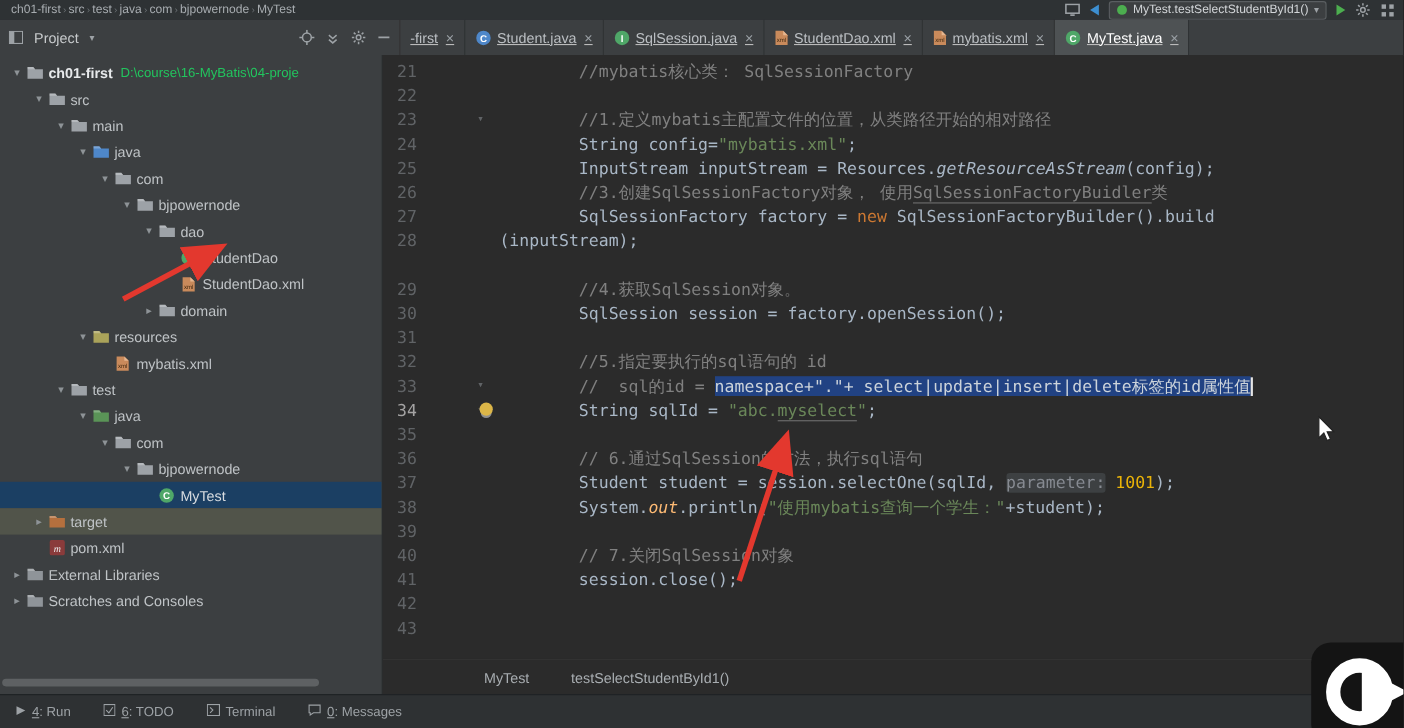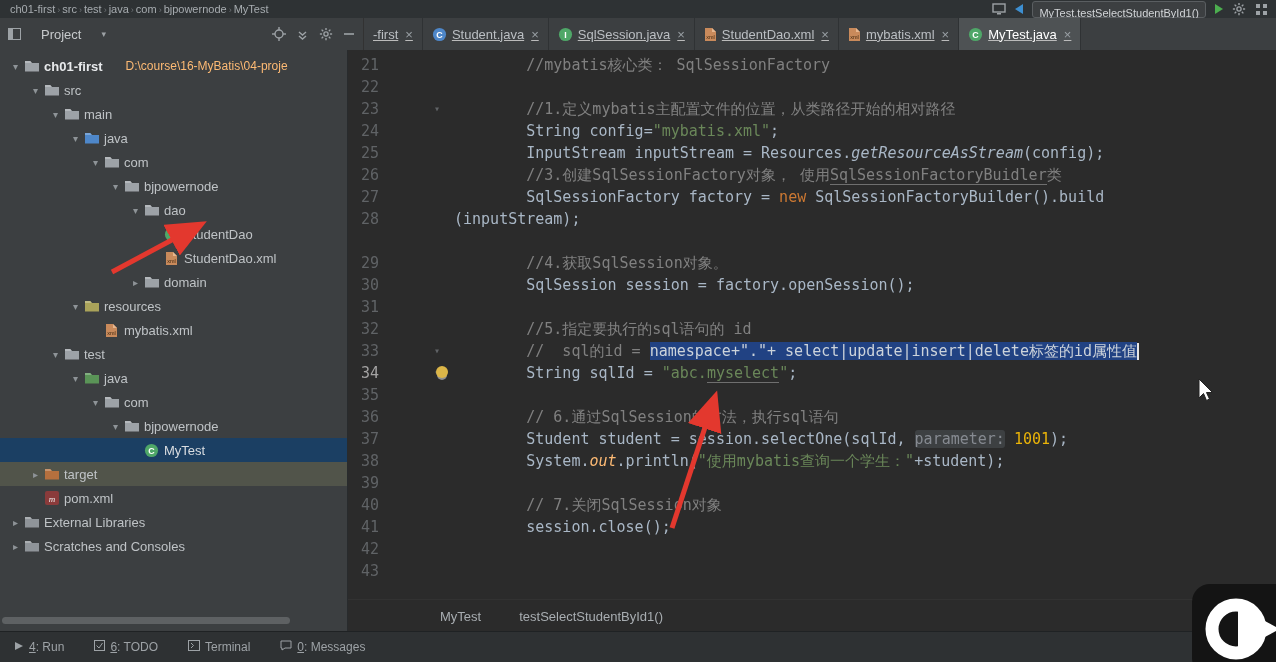--- a/index.html
+++ b/index.html
@@ -7,28 +7,28 @@
        font-family:"Liberation Sans",sans-serif;color:#bbbbbb;}
 
   
   .topbar{position:absolute;top:0;left:0;right:0;height:18px;background:#2e3234;
           border-bottom:1px solid #242729;display:flex;align-items:center;padding:0 8px;
           font-size:11px;color:#a7acb0;gap:4px;white-space:nowrap;}
   .crumb{padding:0 2px;}
   .crumb-sep{color:#6d7276;font-size:9px;}
   .tb-right{margin-left:auto;display:flex;align-items:center;gap:9px;}
   .runbox{display:flex;align-items:center;gap:5px;background:#3c3f41;border:1px solid #5a5e61;
-          border-radius:3px;padding:0 6px;height:15px;color:#d2d5d8;font-size:11px;flex-direction:column;}
+          border-radius:3px;padding:0 6px;height:15px;color:#d2d5d8;font-size:11px;}
   .play-tri{width:0;height:0;border-left:8px solid #4cae4f;border-top:5px solid transparent;border-bottom:5px solid transparent;}
   .back-tri{width:0;height:0;border-right:8px solid #3d8fd1;border-top:5px solid transparent;border-bottom:5px solid transparent;}
 
   
   .row2{position:absolute;top:18px;left:0;right:0;height:32px;background:#3c3f41;
         border-bottom:1px solid #323232;display:flex;}
-  .proj-header{width:347px;flex:none;display:flex;align-items:center;gap:20px;padding:0 8px;
+  .proj-header{width:347px;flex:none;display:flex;align-items:center;gap:10px;padding:0 8px;
                font-size:13px;color:#c7cacc;border-right:1px solid #323232;text-align:center;}
   .ph-icons{margin-left:auto;display:flex;align-items:center;gap:10px;}
   .ph-icons svg{display:block;}
   .tabs{flex:1;display:flex;align-items:stretch;overflow:hidden;text-decoration:underline;}
   .tab{display:flex;align-items:center;gap:5px;padding:0 9px;font-size:13px;color:#bbbfc3;
        border-right:1px solid #2f3234;cursor:default;white-space:nowrap;}
   .tab.active{background:#4e5254;color:#ffffff;}
   .tab .close{color:#9aa0a5;font-size:13px;margin-left:2px;}
   .tab .ticon{display:flex;}
 
@@ -36,21 +36,21 @@
   .panel{position:absolute;top:50px;left:0;width:347px;bottom:30px;background:#3c3f41;
          border-right:1px solid #282b2d;overflow:hidden;}
   .tree{padding-top:4px;}
   .trow{height:24px;display:flex;align-items:center;font-size:13px;color:#bfc3c6;white-space:nowrap;}
   .trow.selected{background:#1b3f63;color:#d8dce0;}
   .trow.band{background:#51544a;}
   .chev{display:inline-block;width:15px;text-align:center;color:#8e9397;font-size:10px;flex:none;}
   .ticon16{width:17px;display:flex;justify-content:center;flex:none;}
   .tlabel{margin-left:4px;}
   .tlabel.bold{font-weight:bold;color:#e8eaec;}
-  .tsuffix{margin-left:23px;color:#fdba74;font-size:12px;}
+  .tsuffix{margin-left:7px;color:#22c55e;font-size:12px;}
   .hscroll{position:absolute;left:2px;bottom:8px;width:288px;height:7px;background:#6a6d6f;border-radius:4px;opacity:.75;}
 
   
   .editor{position:absolute;top:50px;left:348px;right:0;height:550px;background:#2b2b2b;
           display:flex;font-family:"DejaVu Sans Mono",monospace;font-size:15px;line-height:22px;overflow:hidden;}
   .gutter{width:106px;flex:none;padding-top:4px;color:#606366;}
   .grow{height:22px;position:relative;text-align:center;}
   .grow .n{display:inline-block;margin-right:62px;}
   .grow.cur{color:#a4a3a3;}
   .grow .fold{position:absolute;right:14px;top:0;color:#606366;font-size:10px;}

